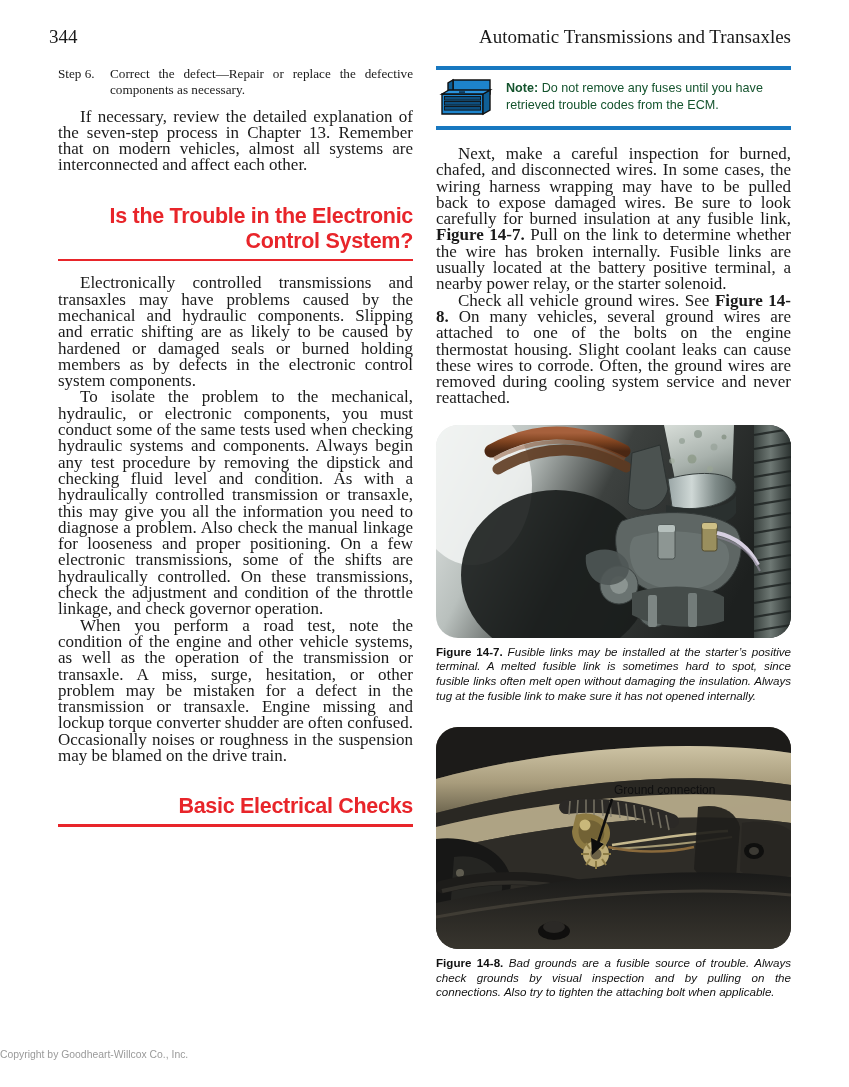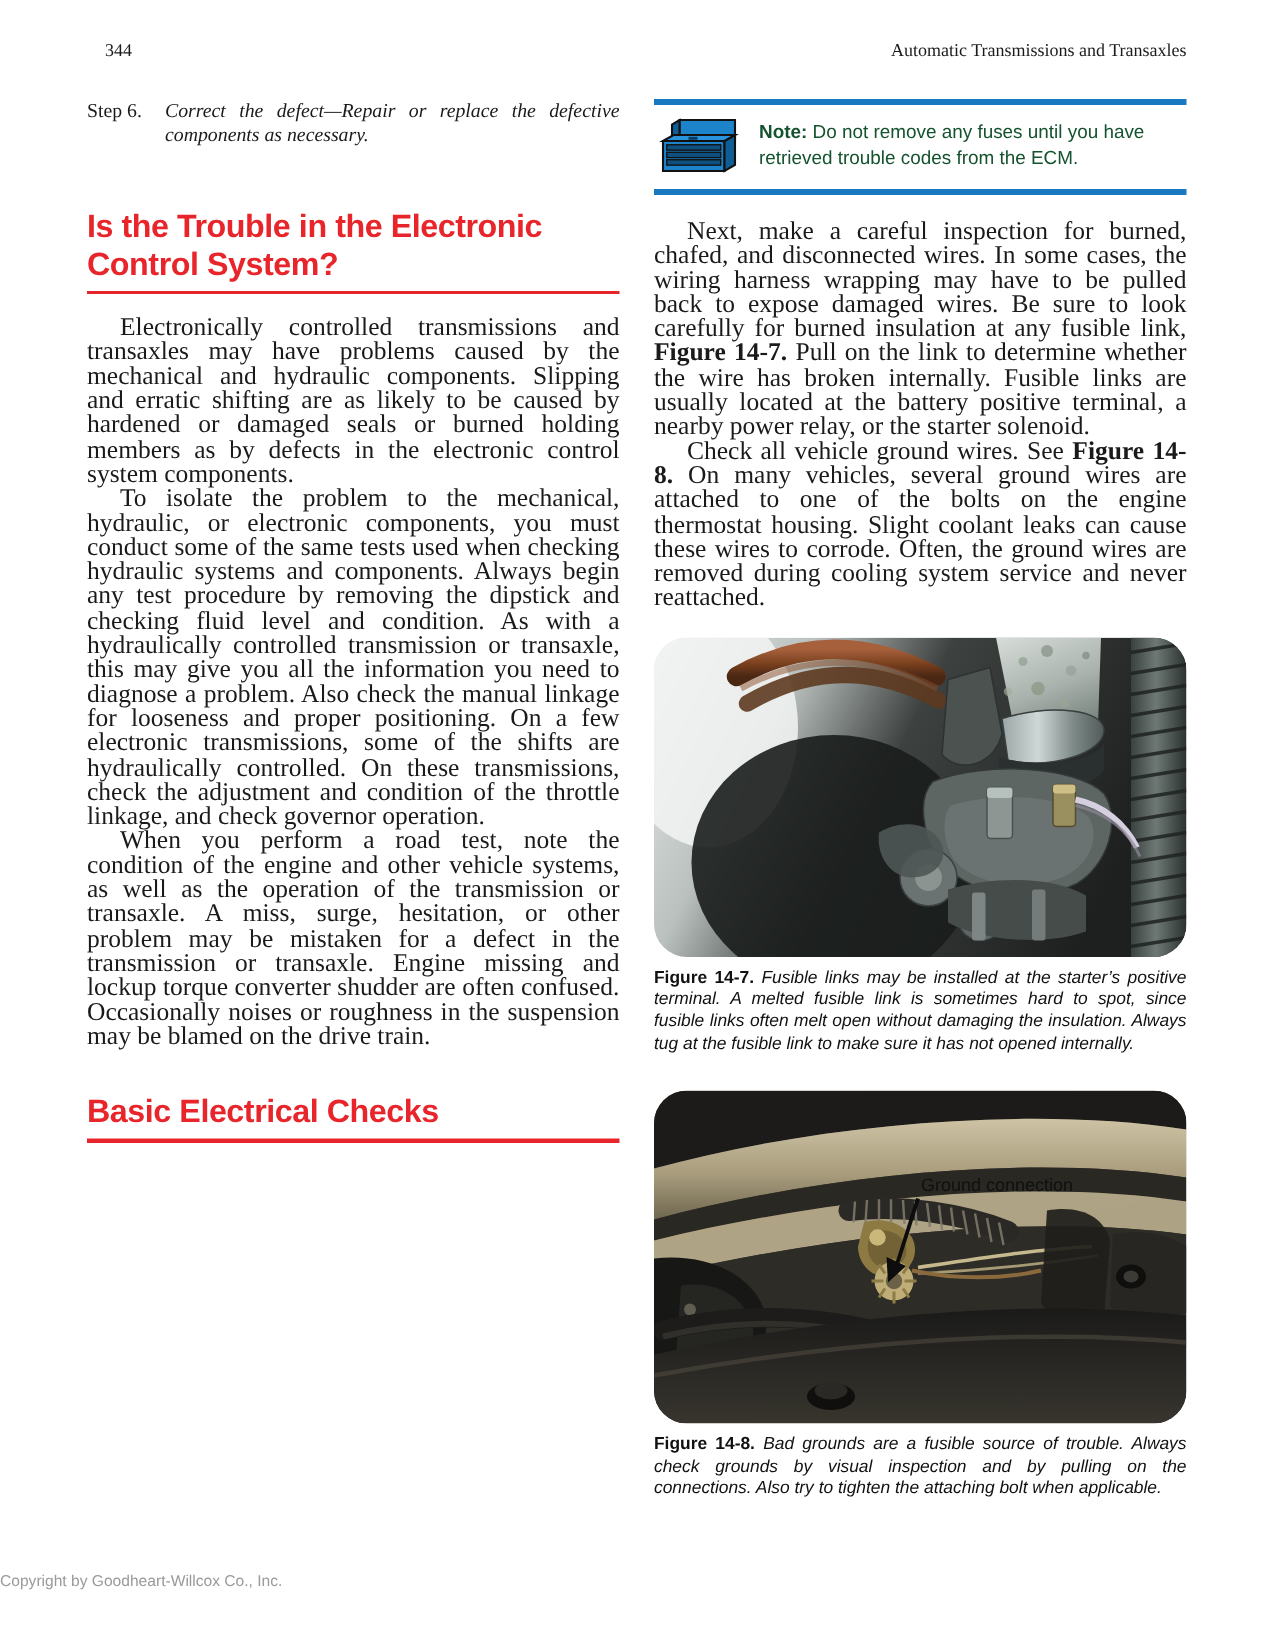--- a/index.html
+++ b/index.html
@@ -14,25 +14,25 @@
     background: #ffffff;
     overflow: hidden;
     font-family: "Liberation Serif", serif;
     color: #1a1a1a;
   }
 
   
   .running-head {
     position: absolute;
     top: 26px;
-    left: 70px;
+    left: 49px;
     right: 58px;
     height: 20px;
     font-family: "Liberation Serif", serif;
-    font-size: 12px;
+    font-size: 19px;
     color: #1a1a1a;
   }
   .folio {
     position: absolute;
     left: 0;
     top: 0;
   }
   .book-title {
     position: absolute;
     right: 0;
@@ -75,33 +75,33 @@
     line-height: 16.3px;
   }
   .step-label {
     flex: 0 0 52px;
     white-space: nowrap;
   }
   .step-text {
     flex: 1 1 auto;
     text-align: justify;
     hyphens: auto;
-    font-style: italic;
     -webkit-hyphens: auto;
   }
 
   
   .sec-head {
     margin: 0;
     font-family: "Liberation Sans", sans-serif;
     font-weight: bold;
     font-size: 21.5px;
     line-height: 25px;
     letter-spacing: -0.3px;
     color: #e8252a;
+    text-align: right;
   }
   .sec-rule {
     height: 2.6px;
     background: #e8252a;
     margin-top: 5px;
     margin-bottom: 14px;
   }
   .spacer-lg { height: 30px; }
   .spacer-md { height: 18px; }
 
@@ -192,20 +192,21 @@
   <div class="columns">
 
     <div class="col col-left">
 
       <div class="step">
         <span class="step-label">Step 6.</span>
         <span class="step-text">Correct the defect—Repair or replace the defective components as necessary.</span>
       </div>
 
 
+      <p class="body">If necessary, review the detailed explanation of the seven-step process in Chapter 13. Remember that on modern vehicles, almost all systems are interconnected and affect each other.</p>
 
       <div class="spacer-lg"></div>
 
       <h2 class="sec-head">Is the Trouble in the Electronic Control System?</h2>
       <div class="sec-rule"></div>
 
       <p class="body">Electronically controlled transmissions and transaxles may have problems caused by the mechanical and hydraulic components. Slipping and erratic shifting are as likely to be caused by hardened or damaged seals or burned holding members as by defects in the electronic control system components.</p>
       <p class="body">To isolate the problem to the mechanical, hydraulic, or electronic components, you must conduct some of the same tests used when checking hydraulic systems and components. Always begin any test procedure by removing the dipstick and checking fluid level and condition. As with a hydraulically controlled transmission or transaxle, this may give you all the information you need to diagnose a problem. Also check the manual linkage for looseness and proper positioning. On a few electronic transmissions, some of the shifts are hydraulically controlled. On these transmissions, check the adjustment and condition of the throttle linkage, and check governor operation.</p>
       <p class="body">When you perform a road test, note the condition of the engine and other vehicle systems, as well as the operation of the transmission or transaxle. A miss, surge, hesitation, or other problem may be mistaken for a defect in the transmission or transaxle. Engine missing and lockup torque converter shudder are often confused. Occasionally noises or roughness in the suspension may be blamed on the drive train.</p>
 

